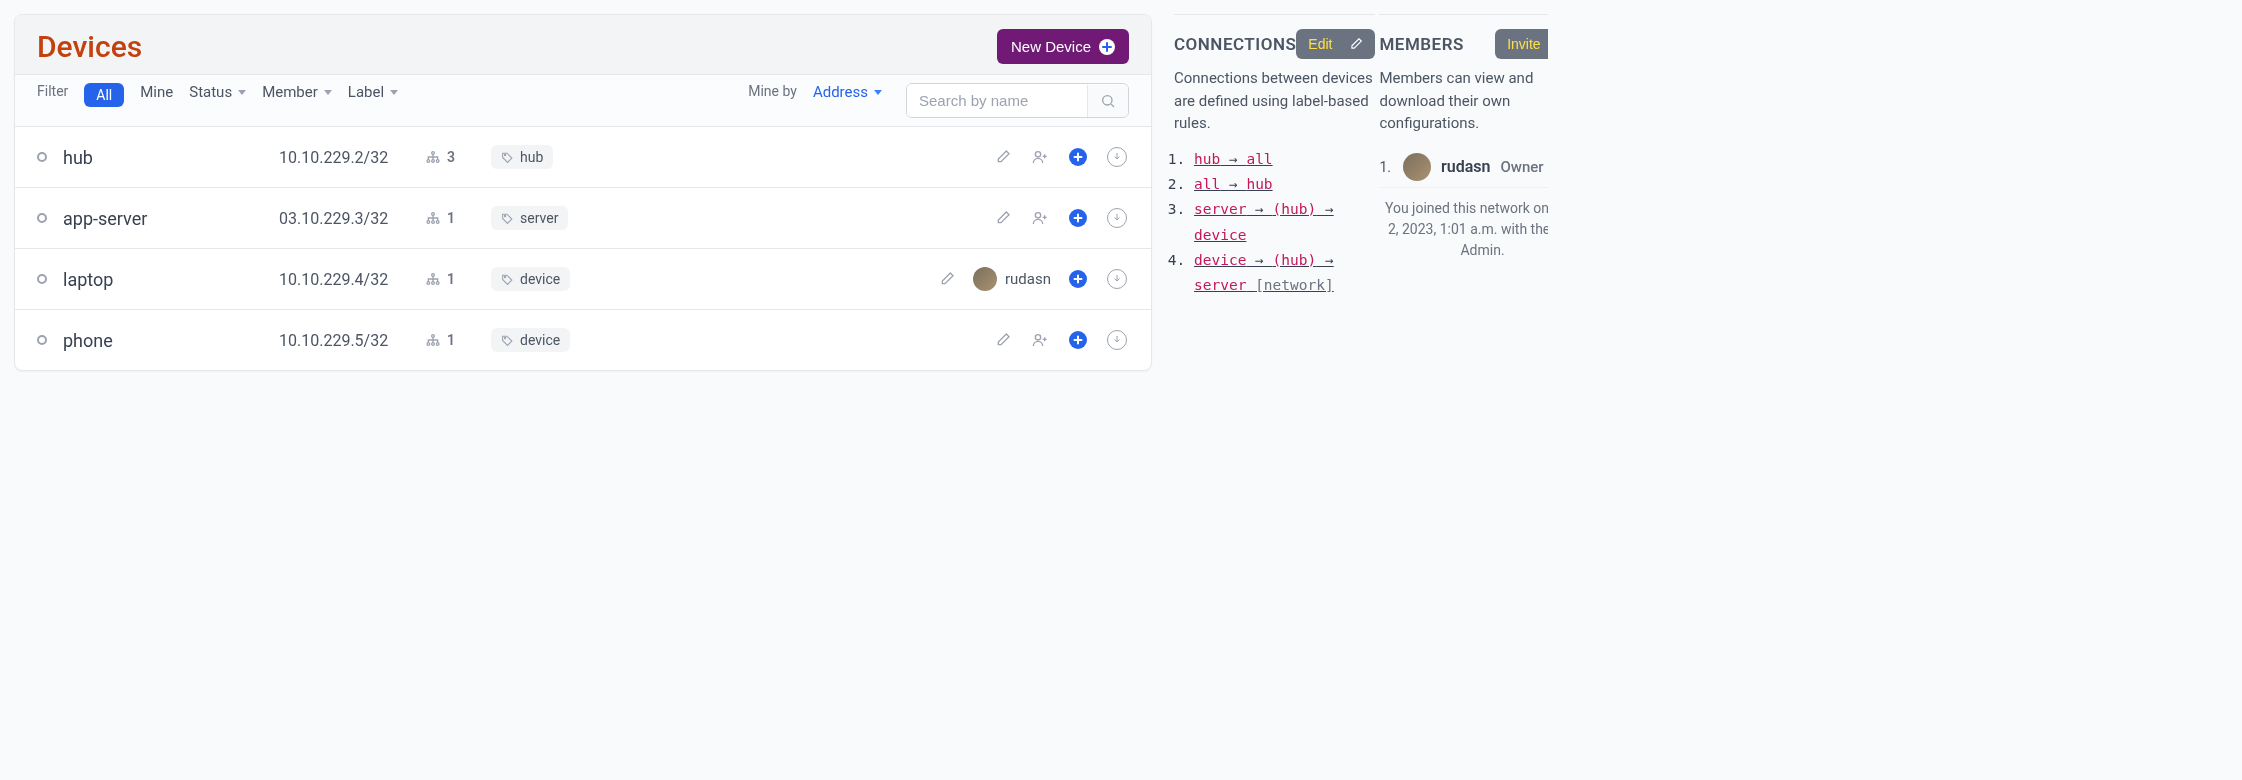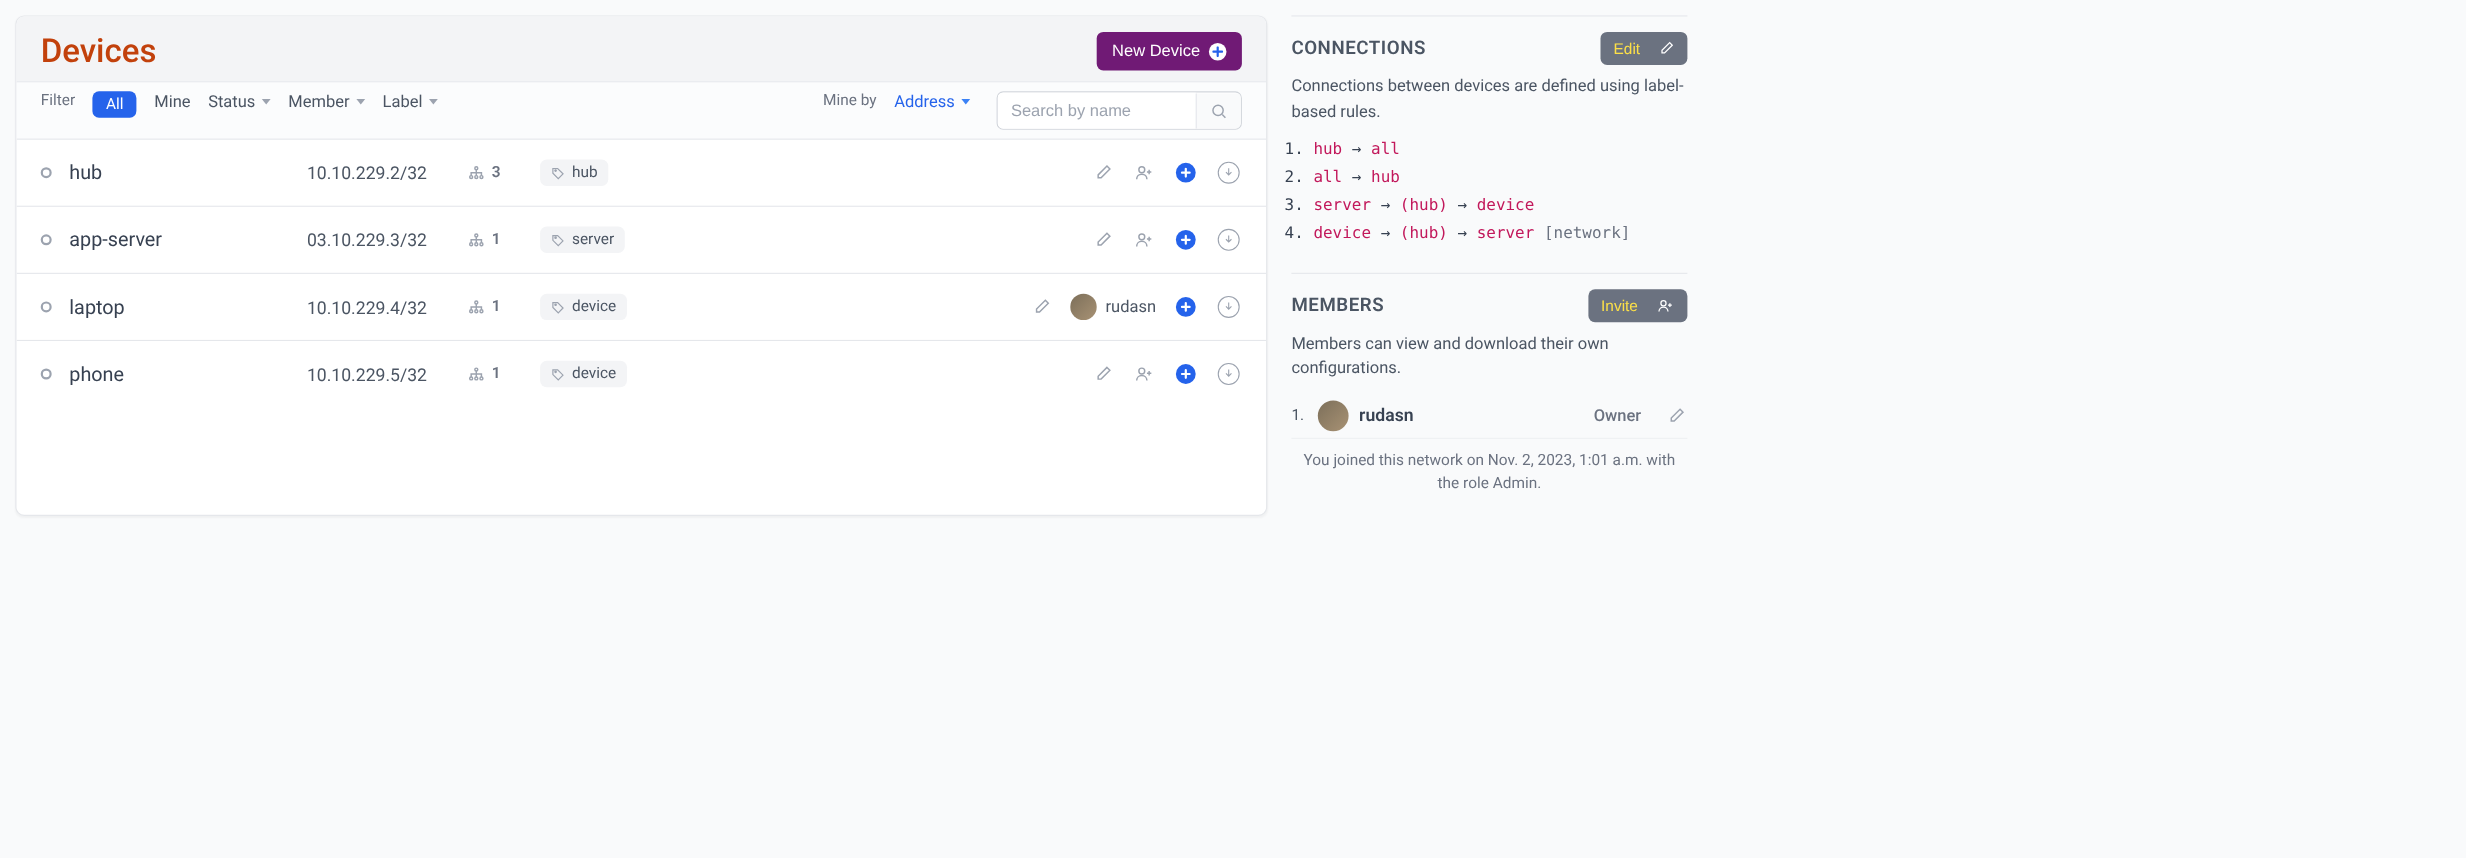--- a/index.html
+++ b/index.html
@@ -138,36 +138,36 @@
   width:24px;height:24px;border-radius:50%;
   background:linear-gradient(135deg,#7c6f5a,#a89274);
   display:inline-block;
   flex-shrink:0;
 }
 .avatar-lg { width:28px; height:28px; }
 .user-chip { display:flex; align-items:center; gap:8px; color:#4b5563; font-size:15px; }
 
 .side {
   width:360px;
-  display:flex; flex-direction:column; gap:4px;
+  display:flex; flex-direction:row; gap:4px;
 }
 .side-section { border-top:1px solid #e5e7eb; padding-top:14px; margin-bottom:18px;}
 .side-head {
   display:flex; justify-content:space-between; align-items:center; margin-bottom:8px;
 }
 .side-title {
   font-size:17px; font-weight:600; color:#4b5563; letter-spacing:0.5px;
 }
 .btn-gray {
   background:#6b7280; color:#fde047; border:none; border-radius:6px;
   padding:7px 12px; font-size:14px; font-weight:400;
   display:inline-flex; align-items:center; gap:17px; cursor:pointer;
 }
 .side-desc { font-size:15px; color:#4b5563; line-height:1.5; margin-bottom:12px;}
-.conn-list { list-style:decimal; padding-left:20px; font-family: ui-monospace,Menlo,Consolas,monospace; font-size:14.5px; line-height:1.75; color:#374151;}
+.conn-list { list-style:decimal; padding-left:20px; font-family: ui-monospace,Menlo,Consolas,monospace; font-size:14.5px; line-height:1.75; color:#374151;text-decoration:underline;}
 .t-pink { color:#c2185b; }
 .t-gray { color:#6b7280; }
 .member-row { display:flex; align-items:center; gap:10px; padding:6px 0; border-bottom:1px solid #eef0f2;}
 .member-idx { font-size:14px; color:#4b5563; margin-right:2px;}
 .member-name { font-weight:600; color:#374151; font-size:16px; flex:0 0 auto; }
 .member-role { margin-left:auto; color:#6b7280; font-size:15px; font-weight:500;}
 .side-footnote {
   text-align:center; font-size:14px; color:#6b7280; padding:10px 4px 0 4px; line-height:1.5;
 }
 svg { display:block; }

